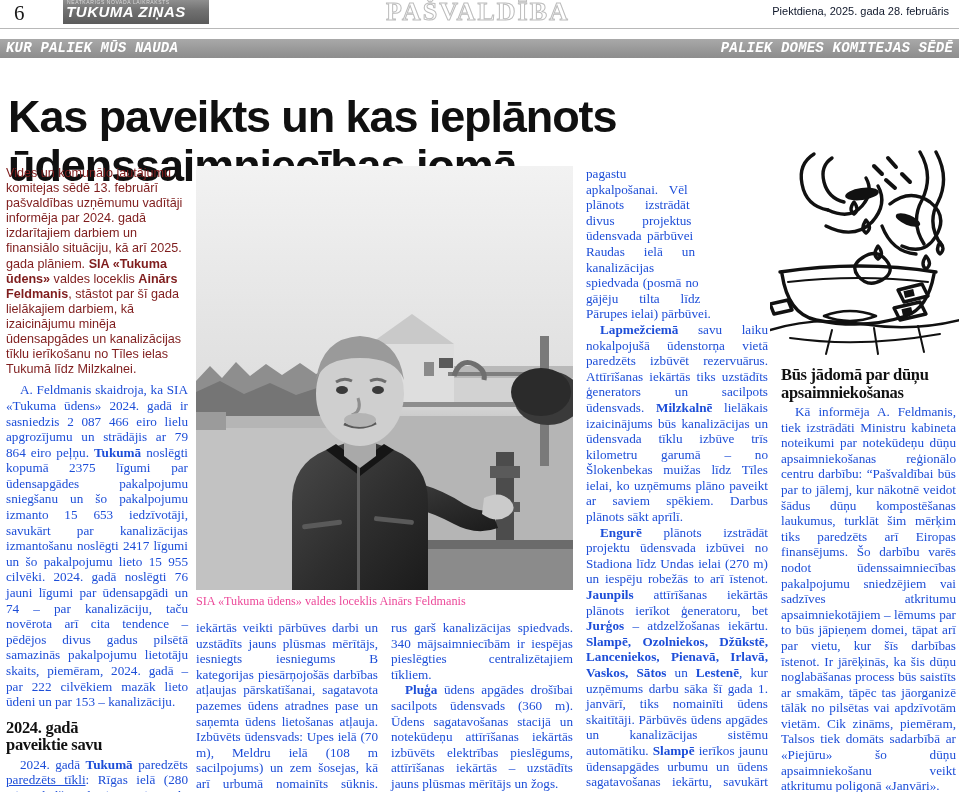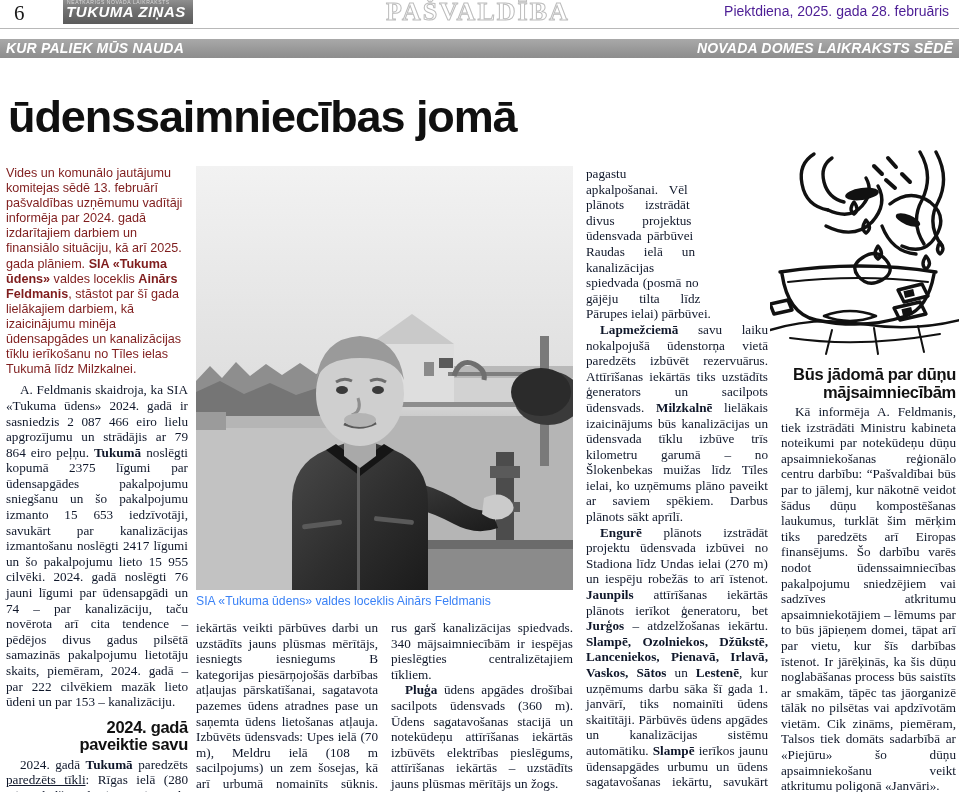--- a/index.html
+++ b/index.html
@@ -21,20 +21,21 @@
   .folio{
     position:absolute;left:14px;top:1px;
     font-family:"Liberation Serif",serif;
     font-size:21px;line-height:24px;color:#1a1a1a;
   }
   .paper-logo{
     position:absolute;left:63px;top:0px;
     width:130px;height:24px;
     background:linear-gradient(180deg,#8f8f8f 0%,#707070 45%,#5b5b5b 100%);
     overflow:hidden;
+    padding-left:16px;
   }
   .paper-logo .kicker{
     position:absolute;left:4px;top:-1px;width:120px;
     font-family:"Liberation Sans",sans-serif;
     font-size:5px;letter-spacing:.6px;color:#d9d9d9;
     white-space:nowrap;
   }
   .paper-logo .name{
     position:absolute;left:2px;top:3px;width:122px;
     text-align:center;
@@ -50,35 +51,35 @@
     font-weight:bold;
     font-size:26px;line-height:28px;letter-spacing:2px;
     color:#ffffff;
     -webkit-text-stroke:1px #bdbdbd;
     text-shadow:0 0 0 #ccc;
     white-space:nowrap;
   }
   .issue-date{
     position:absolute;right:10px;top:1px;
     font-family:"Liberation Sans",sans-serif;
-    font-size:14px;line-height:20px;color:#4c1d95;
+    font-size:11px;line-height:20px;color:#0f172a;
     white-space:nowrap;
   }
   .rule-top{
     position:absolute;left:0;top:28px;width:959px;height:1px;background:#b8b8b8;
   }
 
   
   .banner{
     position:absolute;left:0;top:39px;width:959px;height:19px;
     background:linear-gradient(180deg,#a9a9a9 0%,#9a9a9a 50%,#8d8d8d 100%);
   }
   .banner span{
     position:absolute;top:1px;
-    font-family:Liberation Sans, sans-serif;
+    font-family:Liberation Mono, monospace;
     font-weight:bold;font-style:italic;
     font-size:14px;line-height:17px;letter-spacing:.2px;
     color:#ffffff;
     white-space:nowrap;
     text-align:right;
   }
   .banner .left{left:6px;}
   .banner .right{right:6px;}
 
   
@@ -106,48 +107,47 @@
     margin:0 0 5px 0;
   }
   .lead b{font-weight:bold;}
 
   p.body{
     margin:0;
     font-family:"Liberation Serif",serif;
     font-size:13.2px;line-height:15.6px;
     text-align:justify;
     text-indent:14px;
-    color:#0f172a;
+    color:#1d4ed8;
     hyphens:auto;
     -webkit-hyphens:auto;
   }
   p.body.cont{text-indent:0;}
   p.body b{font-weight:bold;}
   p.body u{text-decoration:underline;}
 
   h2.sub{
     margin:9px 0 3px 0;
-    font-family:Liberation Sans, sans-serif;
+    font-family:Liberation Serif, serif;
     font-weight:bold;
     font-size:16.5px;line-height:17.5px;
     letter-spacing:-.3px;
     color:#111;
-    text-align:right;
   }
 
   
   .photo{
     position:absolute;left:196px;top:166px;width:377px;height:424px;
     background:#cfcfcf;overflow:hidden;
   }
   .photo svg{display:block;width:377px;height:424px;}
   .photo-caption{
     position:absolute;left:196px;top:594px;width:377px;
-    font-family:Liberation Sans, sans-serif;
-    font-size:12.2px;line-height:15px;color:#3b82f6;
+    font-family:Liberation Serif, serif;
+    font-size:12.2px;line-height:15px;color:#ec4899;
   }
   .cap-rule{
     position:absolute;left:196px;top:612px;width:377px;height:1px;background:#ffffff;
   }
 
   
   .cartoon{
     position:absolute;left:770px;top:150px;width:190px;height:208px;
     overflow:hidden;
   }
@@ -171,24 +171,25 @@
       <div class="name">TUKUMA ZIŅAS</div>
     </div>
 
     <div class="section-word">PAŠVALDĪBA</div>
     <div class="issue-date">Piektdiena, 2025. gada 28. februāris</div>
   </div>
   <div class="rule-top"></div>
 
   <div class="banner">
     <span class="left">KUR PALIEK MŪS NAUDA</span>
-    <span class="right">NOVADA DOMES LAIKRAKSTS SĒDĒ</span>
+    <span class="right">PALIEK DOMES KOMITEJAS SĒDĒ</span>
   </div>
 
   <h1 class="headline">
+    <span class="l1">Kas paveikts un kas ieplānots</span>
     <span class="l2">ūdenssaimniecības jomā</span>
   </h1>
 
   <div class="photo">
     <svg viewBox="0 0 377 424" xmlns="http://www.w3.org/2000/svg">
       <defs>
         <linearGradient id="sky" x1="0" y1="0" x2="0" y2="1">
           <stop offset="0%" stop-color="#f2f2f2"></stop>
             <stop offset="100%" stop-color="#dcdcdc"></stop>
         </linearGradient>
@@ -342,18 +343,18 @@
 
   <div class="col c4">
     <div class="wrapshape"></div>
     <p class="body cont">pagastu apkalpošanai. Vēl plānots izstrādāt divus projektus ūdensvada pārbūvei Raudas ielā un kanalizācijas spiedvada (posmā no gājēju tilta līdz Pārupes ielai) pārbūvei.</p>
     <p class="body"><b>Lapmežciemā</b><span> savu laiku nokalpojušā ūdenstorņa vietā paredzēts izbūvēt rezervuārus. Attīrīšanas iekārtās tiks uzstādīts ģenerators un sacilpots ūdensvads. </span><b>Milzkalnē</b><span> lielākais izaicinājums būs kanalizācijas un ūdensvada tīklu izbūve trīs kilometru garumā – no Šlokenbekas muižas līdz Tīles ielai, ko uzņēmums plāno paveikt ar saviem spēkiem. Darbus plānots sākt aprīlī.</span></p>
     <p class="body"><b>Engurē</b><span> plānots izstrādāt projektu ūdensvada izbūvei no Stadiona līdz Undas  ielai (270 m) un iespēju robežās to arī īstenot. </span><b>Jaunpils</b><span> attīrīšanas iekārtās  plānots ierīkot ģeneratoru, bet </span><b>Jurģos</b><span> – atdzelžošanas iekārtu. </span><b>Slampē, Ozolniekos, Džūkstē, Lanceniekos, Pienavā, Irlavā, Vaskos, Sātos</b><span> un </span><b>Lestenē</b><span>, kur uzņēmums darbu sāka šī gada 1. janvārī, tiks nomainīti ūdens skaitītāji. Pārbūvēs ūdens apgādes un kanalizācijas sistēmu automātiku. </span><b>Slampē</b><span> ierīkos jaunu ūdensapgādes urbumu un ūdens sagatavošanas iekārtu, savukārt Irlavā ierīkos jaunu urbumu.</span></p>
 
   </div>
 
   <div class="col c5" style="top:366px;">
-    <h2 class="sub" style="margin-top:0;"><span>Būs jādomā par dūņu</span><br><span>mājsaimniecībām</span></h2>
+    <h2 class="sub" style="margin-top:0;"><span>Būs jādomā par dūņu</span><br><span>apsaimniekošanas</span></h2>
     <p class="body">Kā informēja A. Feldmanis, tiek izstrādāti Ministru kabineta noteikumi par notekūdeņu dūņu apsaimniekošanas reģionālo centru darbību: “Pašvaldībai būs par to jālemj, kur nākotnē veidot šādus dūņu kompostēšanas laukumus, turklāt šim mērķim tiks paredzēts arī Eiropas finansējums. Šo darbību varēs nodot ūdenssaimniecības pakalpojumu sniedzējiem vai sadzīves atkritumu apsaimniekotājiem – lēmums par to būs jāpieņem domei, tāpat arī par vietu, kur šīs darbības īstenot. Ir jārēķinās, ka šis dūņu noglabāšanas process būs saistīts ar smakām, tāpēc tas jāorganizē tālāk no pilsētas vai apdzīvotām vietām. Cik zināms, piemēram, Talsos tiek domāts sadarbībā ar «Piejūru» šo dūņu apsaimniekošanu veikt atkritumu poligonā «Janvāri».</p>
 
   </div>
 
 </div>
 
 </body></html>

